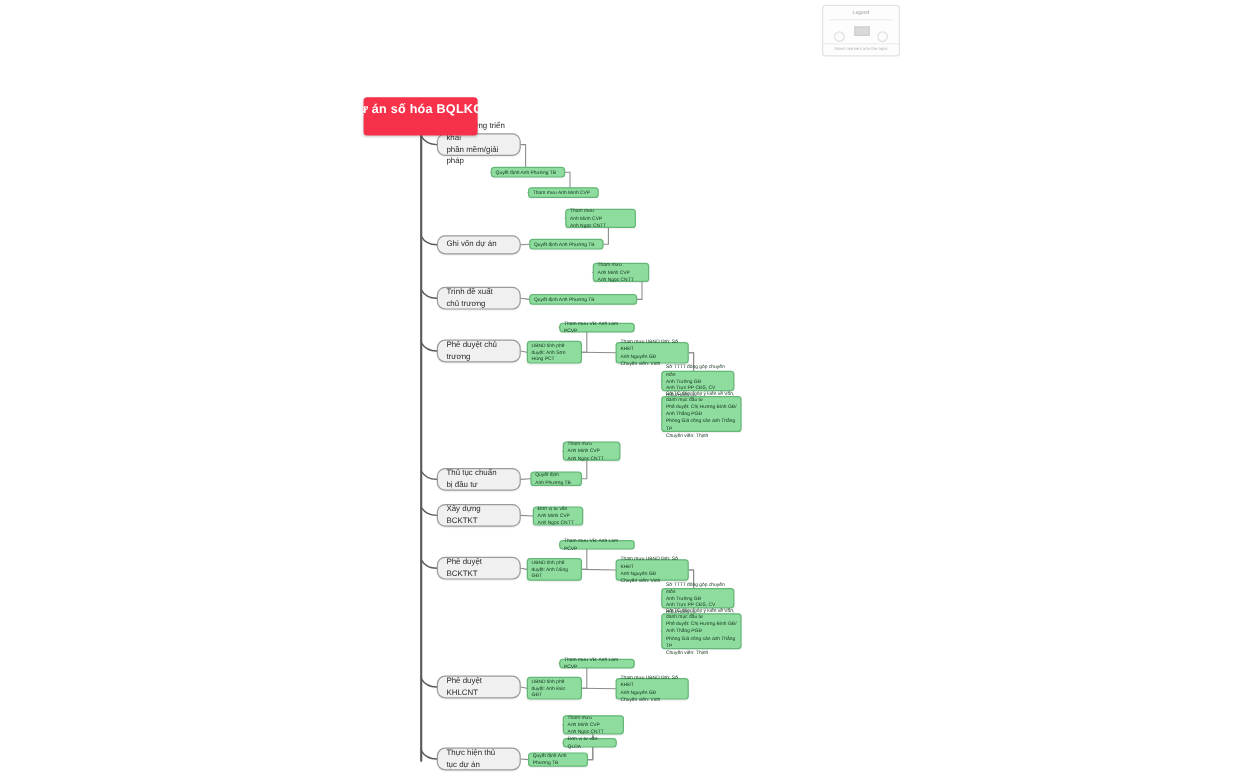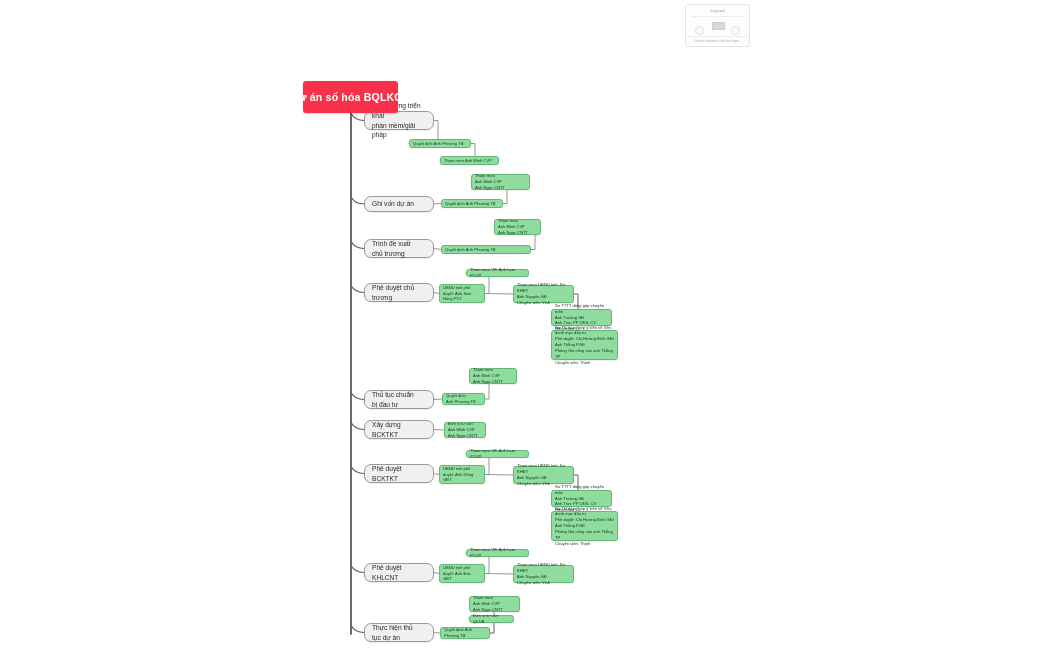--- a/index.html
+++ b/index.html
@@ -10,21 +10,21 @@
   }
   #canvas{position:absolute;left:0;top:0;width:1050px;height:650px;}
   svg.links{position:absolute;left:0;top:0;width:1050px;height:650px;pointer-events:none;}
 
   .node{position:absolute;box-sizing:border-box;}
 
   
   .root{
     background:#f8314a;color:#ffffff;border-radius:3px;
     font-size:10.5px;font-weight:bold;letter-spacing:.2px;
-    display:flex;align-items:center;justify-content:center;
+    display:flex;align-items:flex-end;justify-content:center;
     padding:16px 10px;white-space:nowrap;
     box-shadow:0 1px 2px rgba(0,0,0,.18);
   }
   
   .branch{
     background:#f0f0f0;border:1px solid #9a9a9a;border-radius:7px;
     color:#2a2a2a;font-size:6.6px;line-height:1.45;
     display:flex;align-items:center;padding:0 7px;
     box-shadow:0 1px 1px rgba(0,0,0,.07);
   }

